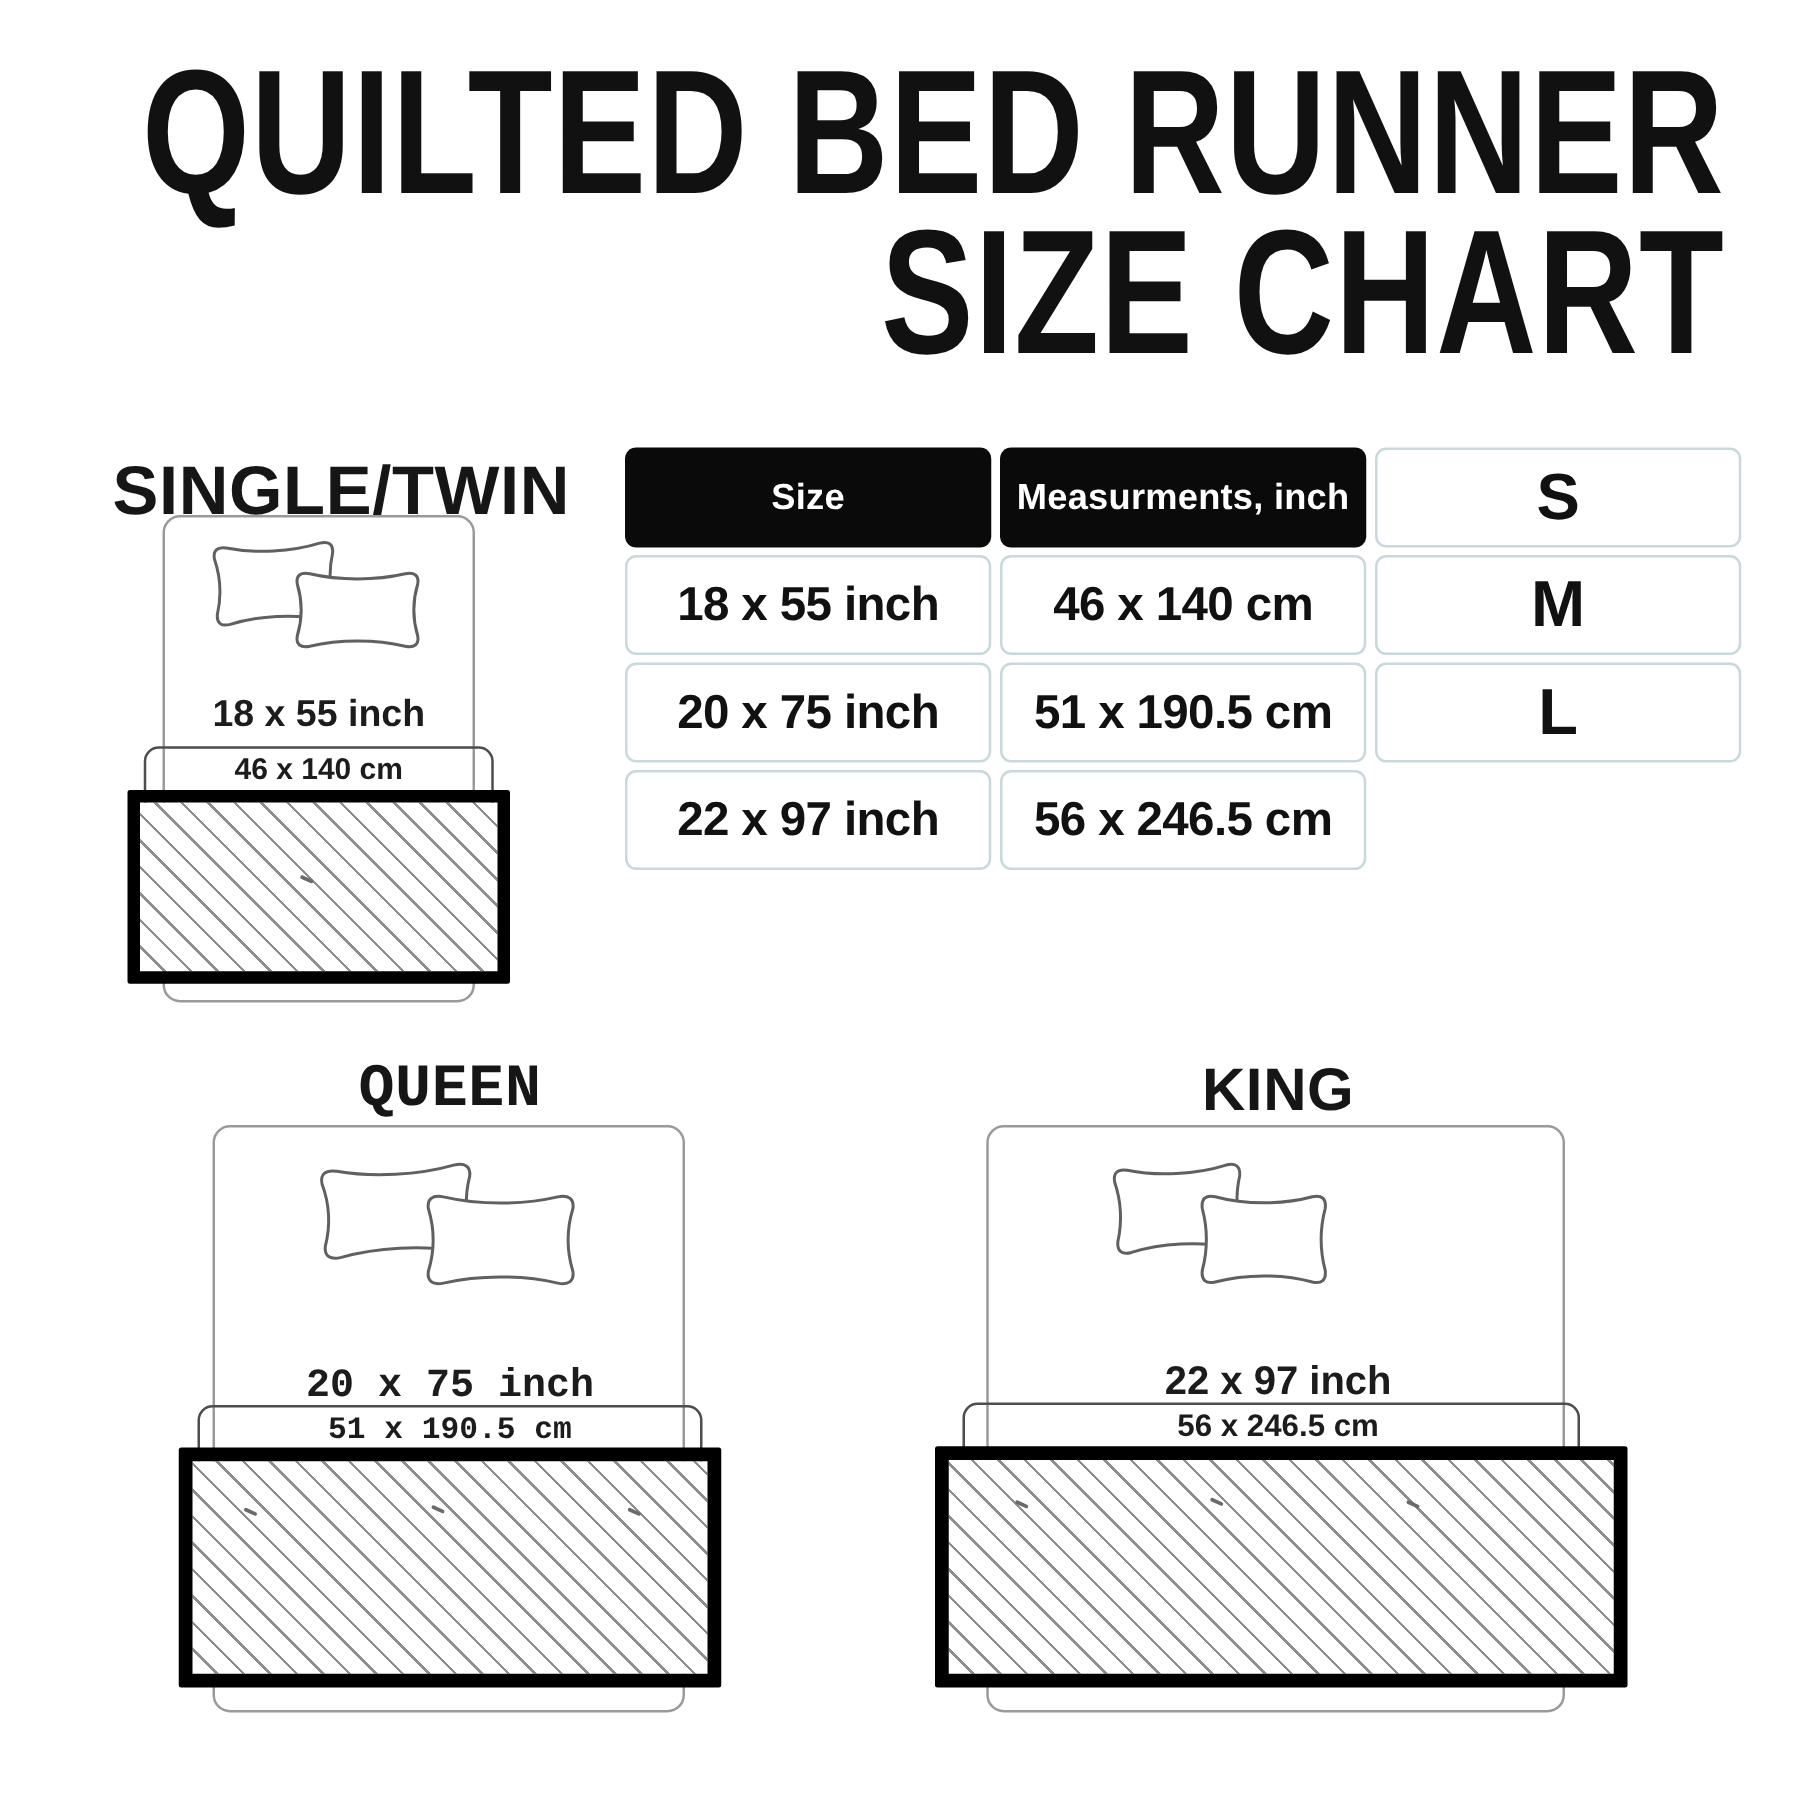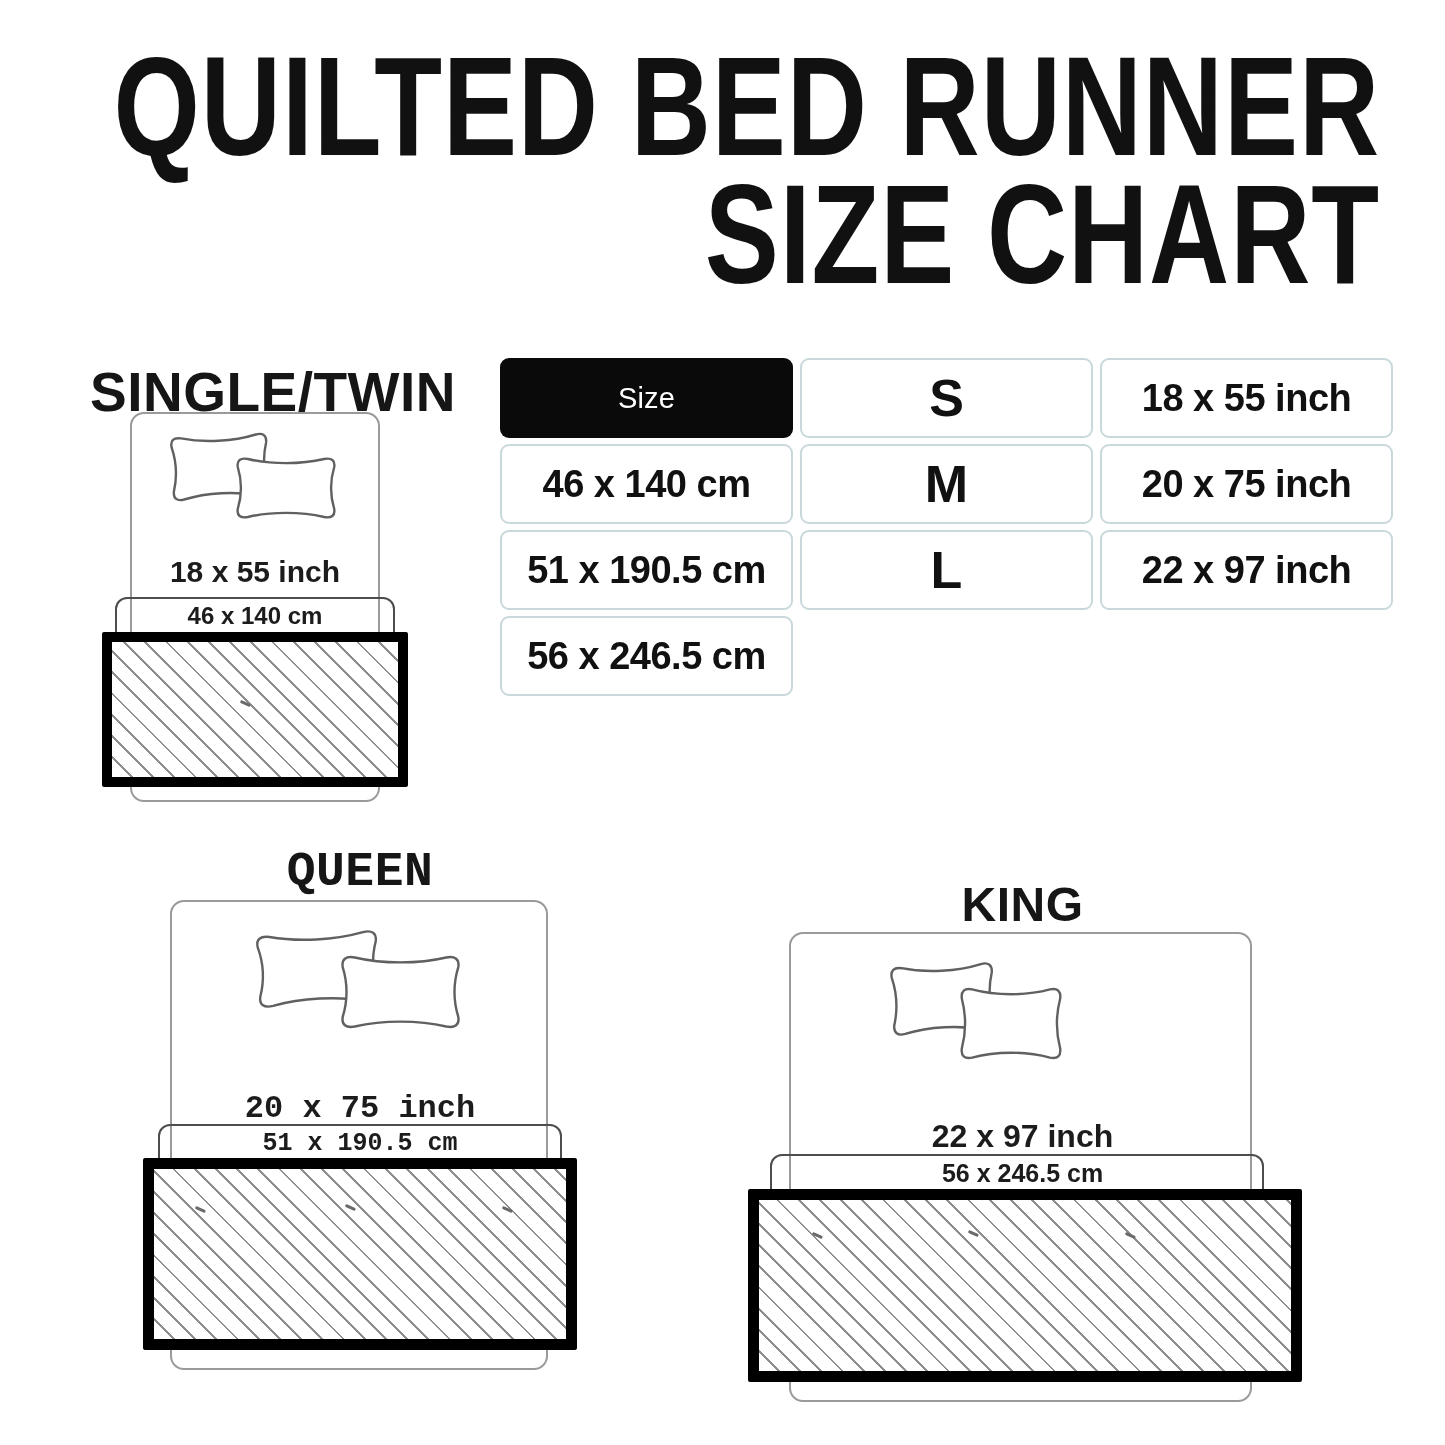--- a/index.html
+++ b/index.html
@@ -24,21 +24,21 @@
   }
   
   .size-table{
     position:absolute; left:500px; top:358px;
     display:grid; grid-template-columns:293px 293px 293px;
     grid-auto-rows:80px; gap:6px 7px;
   }
   .hcell{
     background:var(--header-bg); color:var(--header-text);
     border-radius:9px; display:flex; align-items:center; justify-content:center;
-    font-weight:400; font-size:29px; letter-spacing:.2px;
+    font-weight:700; font-size:29px; letter-spacing:.2px;
   }
   .bcell{
     background:#fff; border:2px solid var(--cell-border); border-radius:9px;
     display:flex; align-items:center; justify-content:center;
     font-weight:700; color:var(--cell-text);
   }
   .bcell.size{font-size:52px;}
   .bcell.meas{font-size:38px; letter-spacing:-.5px;}
   
   .diagram{position:absolute;}
@@ -86,21 +86,21 @@
   .d-q .pillow.p1{left:113px; top:85px; width:130px; height:88px; transform:rotate(-3deg);}
   .d-q .pillow.p2{left:197px; top:108px; width:127px; height:88px;}
   .d-q .dim-inch{top:250px; font-size:32px;}
   .d-q .inner-rect{left:18px; top:284px; width:404px; height:196px;}
   .d-q .dim-cm{top:289px; font-size:25px;}
   .d-q .runner{left:3px; top:318px; width:434px; height:192px;}
   .d-q .stitch.m1{left:55px; top:368px;}
   .d-q .stitch.m2{left:205px; top:366px;}
   .d-q .stitch.m3{left:362px; top:368px;}
   
-  .d-k{left:740px; top:840px; width:565px; height:545px;margin-top:32px;}
+  .d-k{left:740px; top:840px; width:565px; height:545px;}
   .d-k .diagram-label{top:5px; font-size:48px;}
   .d-k .bed{left:49px; top:60px; width:463px; height:470px;}
   .d-k .pillow.p1{left:148px; top:85px; width:110px; height:84px; transform:rotate(-3deg);}
   .d-k .pillow.p2{left:217px; top:108px; width:108px; height:87px;}
   .d-k .dim-inch{top:246px; font-size:32px;}
   .d-k .inner-rect{left:30px; top:282px; width:494px; height:198px;}
   .d-k .dim-cm{top:287px; font-size:25px;}
   .d-k .runner{left:8px; top:317px; width:554px; height:193px;}
   .d-k .stitch.m1{left:72px; top:362px;}
   .d-k .stitch.m2{left:228px; top:360px;}
@@ -125,20 +125,21 @@
   </defs>
 </svg>
 
 <header class="title">
   <span class="title-line">QUILTED BED RUNNER</span>
   <span class="title-line">SIZE CHART</span>
 </header>
 
 <section class="size-table">
   <div class="hcell">Size</div>
+  <div class="hcell">Measurments, inch</div>
 
   <div class="bcell size">S</div>
   <div class="bcell meas">18 x 55 inch</div>
   <div class="bcell meas">46 x 140 cm</div>
 
   <div class="bcell size">M</div>
   <div class="bcell meas">20 x 75 inch</div>
   <div class="bcell meas">51 x 190.5 cm</div>
 
   <div class="bcell size">L</div>

